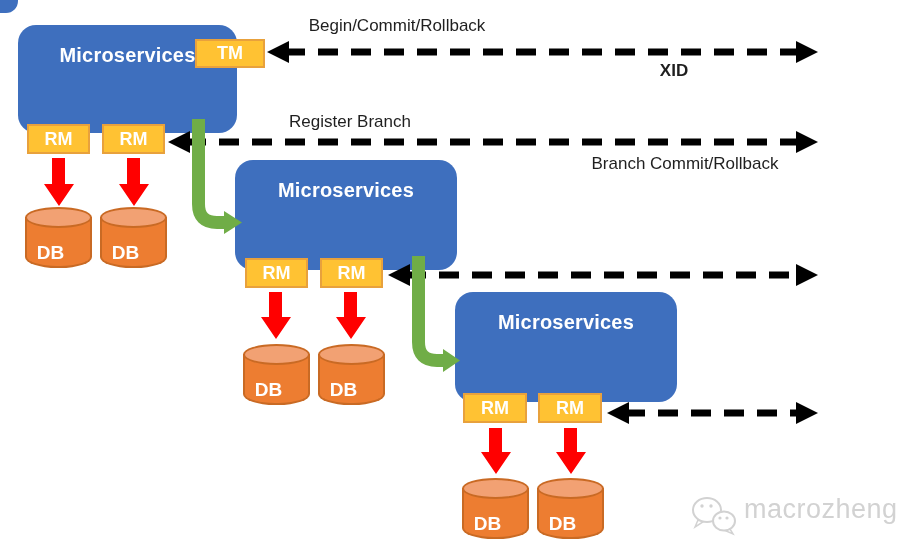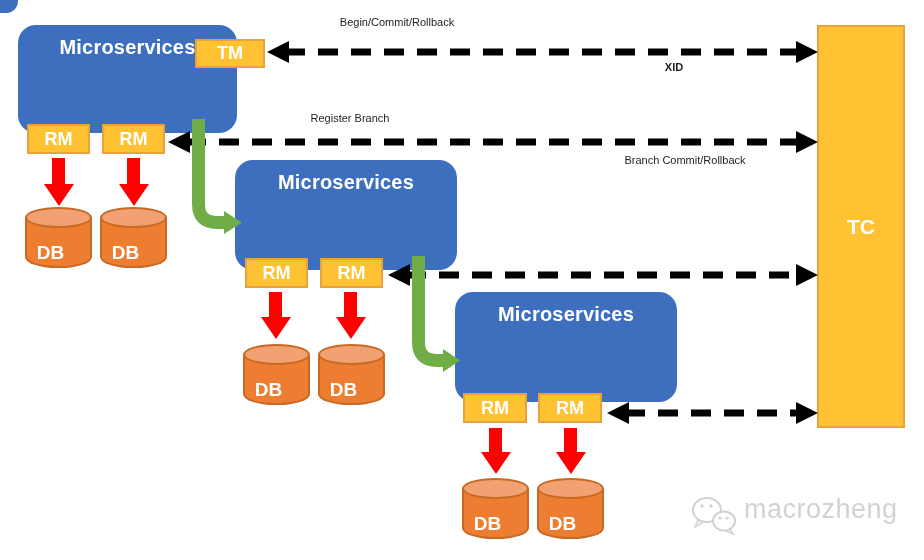--- a/index.html
+++ b/index.html
@@ -5,21 +5,21 @@
   html,body{margin:0;padding:0;background:#ffffff;}
   .stage{
     position:relative;width:924px;height:560px;background:#ffffff;overflow:hidden;
     font-family:"Liberation Sans", sans-serif;
   }
   
   .ms-box{
     position:absolute;background:#3E6FBE;border-radius:18px;color:#ffffff;
   }
   .ms-label{
-    display:block;text-align:center;padding-top:11px;font-size:20px;font-weight:bold;
+    display:block;text-align:center;padding-top:19px;font-size:20px;font-weight:bold;
     letter-spacing:.2px;color:#fff;
   }
   
   .chip{
     position:absolute;background:#FFC233;border:2px solid #E8A13C;
     color:#ffffff;font-weight:bold;font-size:18px;
     display:flex;align-items:center;justify-content:center;box-sizing:border-box;text-align:right;
   }
   
   .tc-box{
@@ -43,21 +43,21 @@
     position:absolute;left:0;bottom:7px;width:100%;text-align:center;
     color:#fff;font-weight:bold;font-size:19px;z-index:2;
   }
   
   .corner-box{
     position:absolute;left:0;top:0;width:18px;height:13px;background:#3E6FBE;
     border-radius:0 0 12px 0;
   }
   
   .edge-label{
-    position:absolute;font-size:11px;color:#1f1f1f;text-align:center;white-space:nowrap;
+    position:absolute;font-size:17px;color:#1f1f1f;text-align:center;white-space:nowrap;
   }
   .edge-label.bold{font-weight:bold;}
   
   .arrows{position:absolute;left:0;top:0;width:924px;height:560px;pointer-events:none;z-index:5;}
   
   .watermark{position:absolute;left:688px;top:494px;display:flex;align-items:flex-start;z-index:1;}
   .watermark-text{font-size:27px;color:#d2d2d2;margin-left:6px;letter-spacing:.5px;}
 </style>
 </head>
 <body>
@@ -122,23 +122,20 @@
     <div class="db-body"></div>
     <div class="db-top"></div>
     <span class="db-label">DB</span>
   </div>
   <div class="db" style="left:537px;top:478px;">
     <div class="db-body"></div>
     <div class="db-top"></div>
     <span class="db-label">DB</span>
   </div>
 
-  <div class="tc-box">
-    <span>TC</span>
-  </div>
 
   <div class="edge-label" style="left:277px;top:16px;width:240px;">Begin/Commit/Rollback</div>
   <div class="edge-label bold" style="left:624px;top:61px;width:100px;">XID</div>
   <div class="edge-label" style="left:250px;top:112px;width:200px;">Register Branch</div>
   <div class="edge-label" style="left:565px;top:154px;width:240px;">Branch Commit/Rollback</div>
 
   <svg class="arrows" viewBox="0 0 924 560">
 
     <g>
       <line x1="285" y1="52" x2="800" y2="52" stroke="#000" stroke-width="7" stroke-dasharray="20 13"></line>

